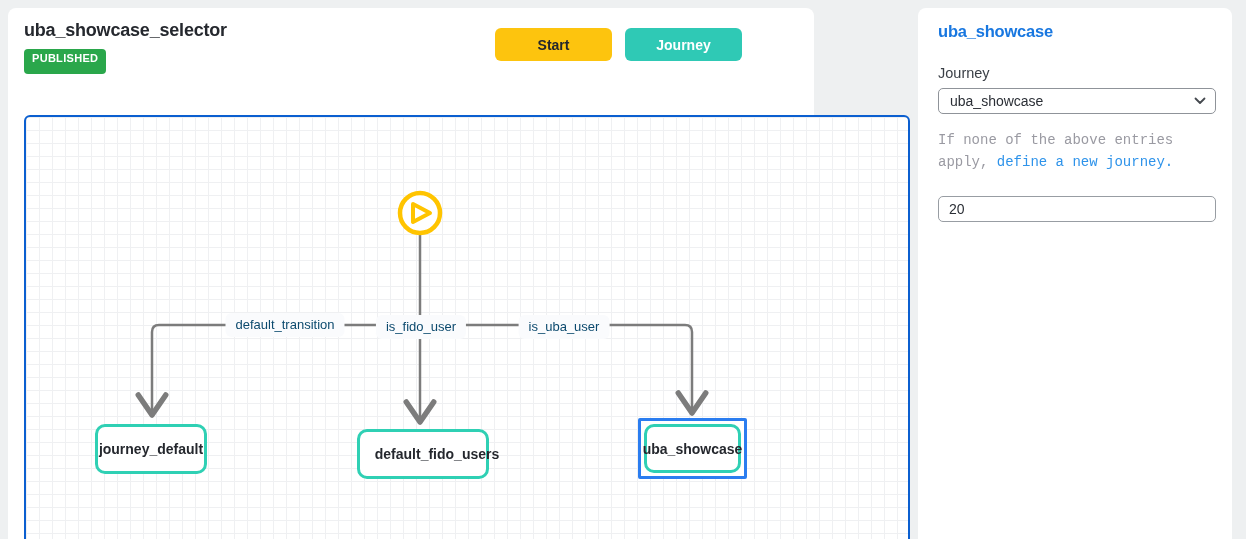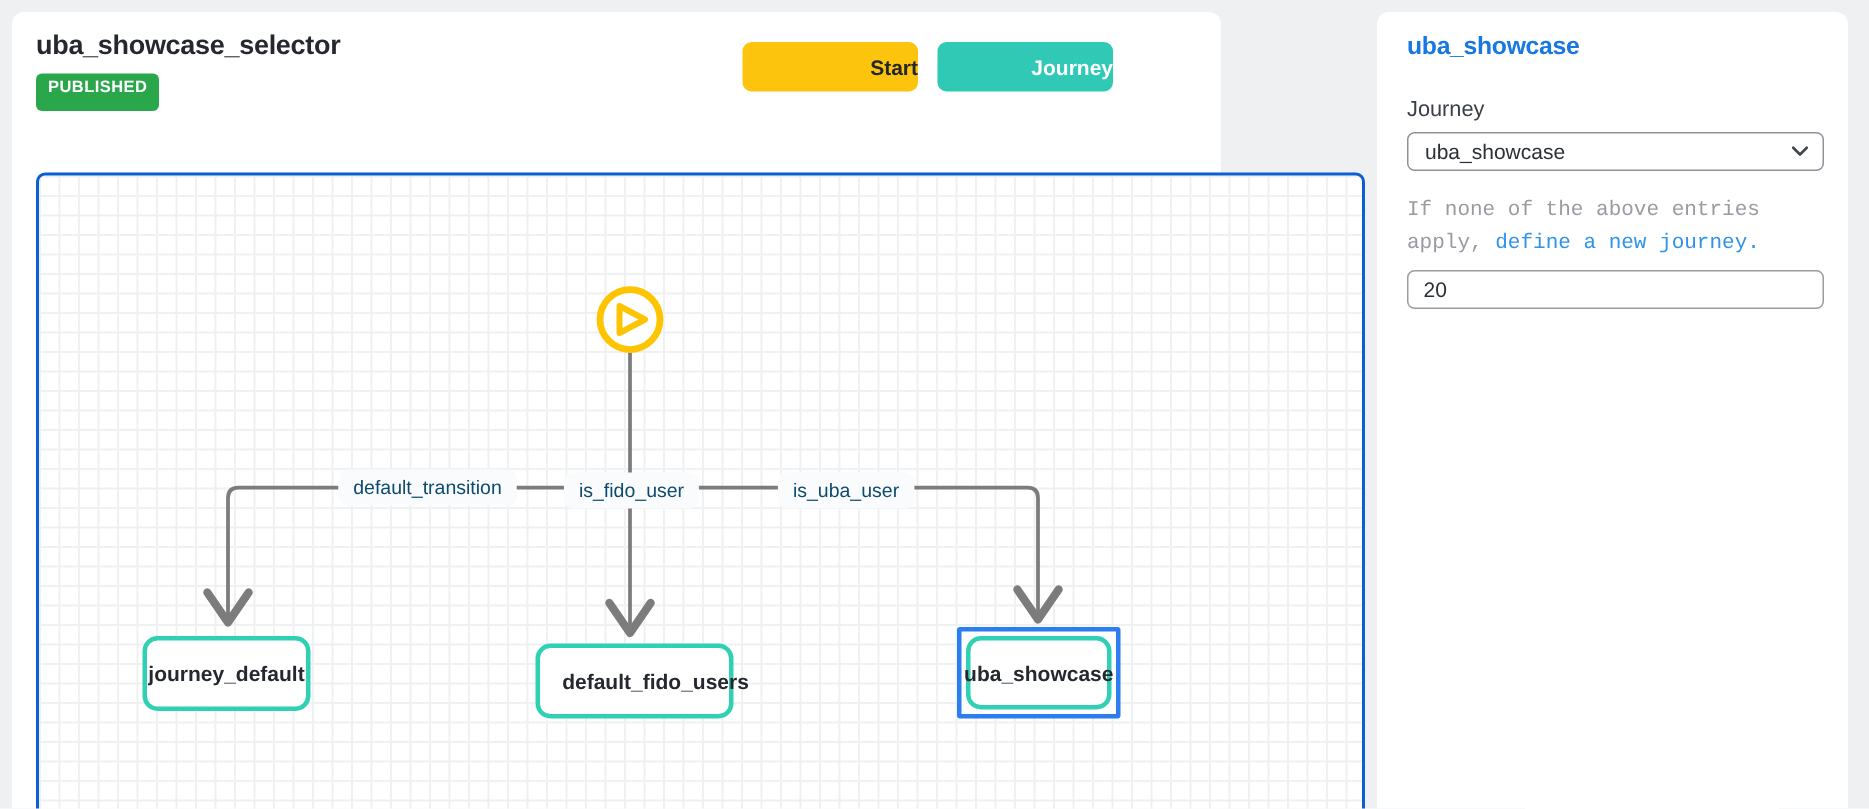--- a/index.html
+++ b/index.html
@@ -23,21 +23,21 @@
   .page-title { font-size: 18px; font-weight: bold; color: #25282e; letter-spacing: -0.2px; }
   .page-subtitle { margin-top: 5px; font-size: 13.5px; color: #8e8e96; line-height: 1.45; max-width: 240px; }
   .status-badge {
     display: inline-block; margin-top: 8px;
     background: #2aa74b; color: #ffffff;
     font-size: 11px; font-weight: bold; letter-spacing: 0.3px;
     padding: 3px 8px 10px; border-radius: 4px;
   }
   .btn { position: absolute; top: 20px; height: 33px; width: 117px;
     border: none; border-radius: 6px; font-size: 14px; font-weight: bold;
-    font-family: "Liberation Sans", sans-serif; cursor: pointer; text-align: right;
+    font-family: "Liberation Sans", sans-serif; cursor: pointer;
   }
   .btn-start  { left: 487px; background: #fdc40e; color: #23262d; }
   .btn-journey{ left: 617px; background: #2fc9b5; color: #ffffff; }
 
   
   .flow-canvas {
     position: absolute; left: 16px; top: 107px;
     width: 886px; height: 450px;
     border: 2px solid #0b5fd0; border-radius: 6px;
     background-color: #ffffff;
@@ -89,21 +89,21 @@
     border: 1px solid #8f9399; border-radius: 5px;
     background: #ffffff;
     font-family: "Liberation Sans", sans-serif;
     font-size: 14px; color: #2b2f36;
     padding: 0 26px 0 11px;
   }
   .chevron-down { position: absolute; right: 10px; top: 9px; pointer-events: none; }
   .hint-text { margin-top: 16px; width: 278px; font-size: 14px; color: #9a9aa2; line-height: 1.55; font-family: Liberation Mono, monospace; }
   .hint-link { color: #2e93ea; cursor: pointer; text-decoration: none; }
   .priority-input {
-    margin-top: 7px; width: 278px; height: 26px;
+    margin-top: 23px; width: 278px; height: 26px;
     border: 1px solid #989da3; border-radius: 5px;
     font-family: "Liberation Sans", sans-serif;
     font-size: 14px; color: #2b2f36; padding: 0 10px;
   }
 </style>
 </head>
 <body>
 
 <div class="main-card">
 

